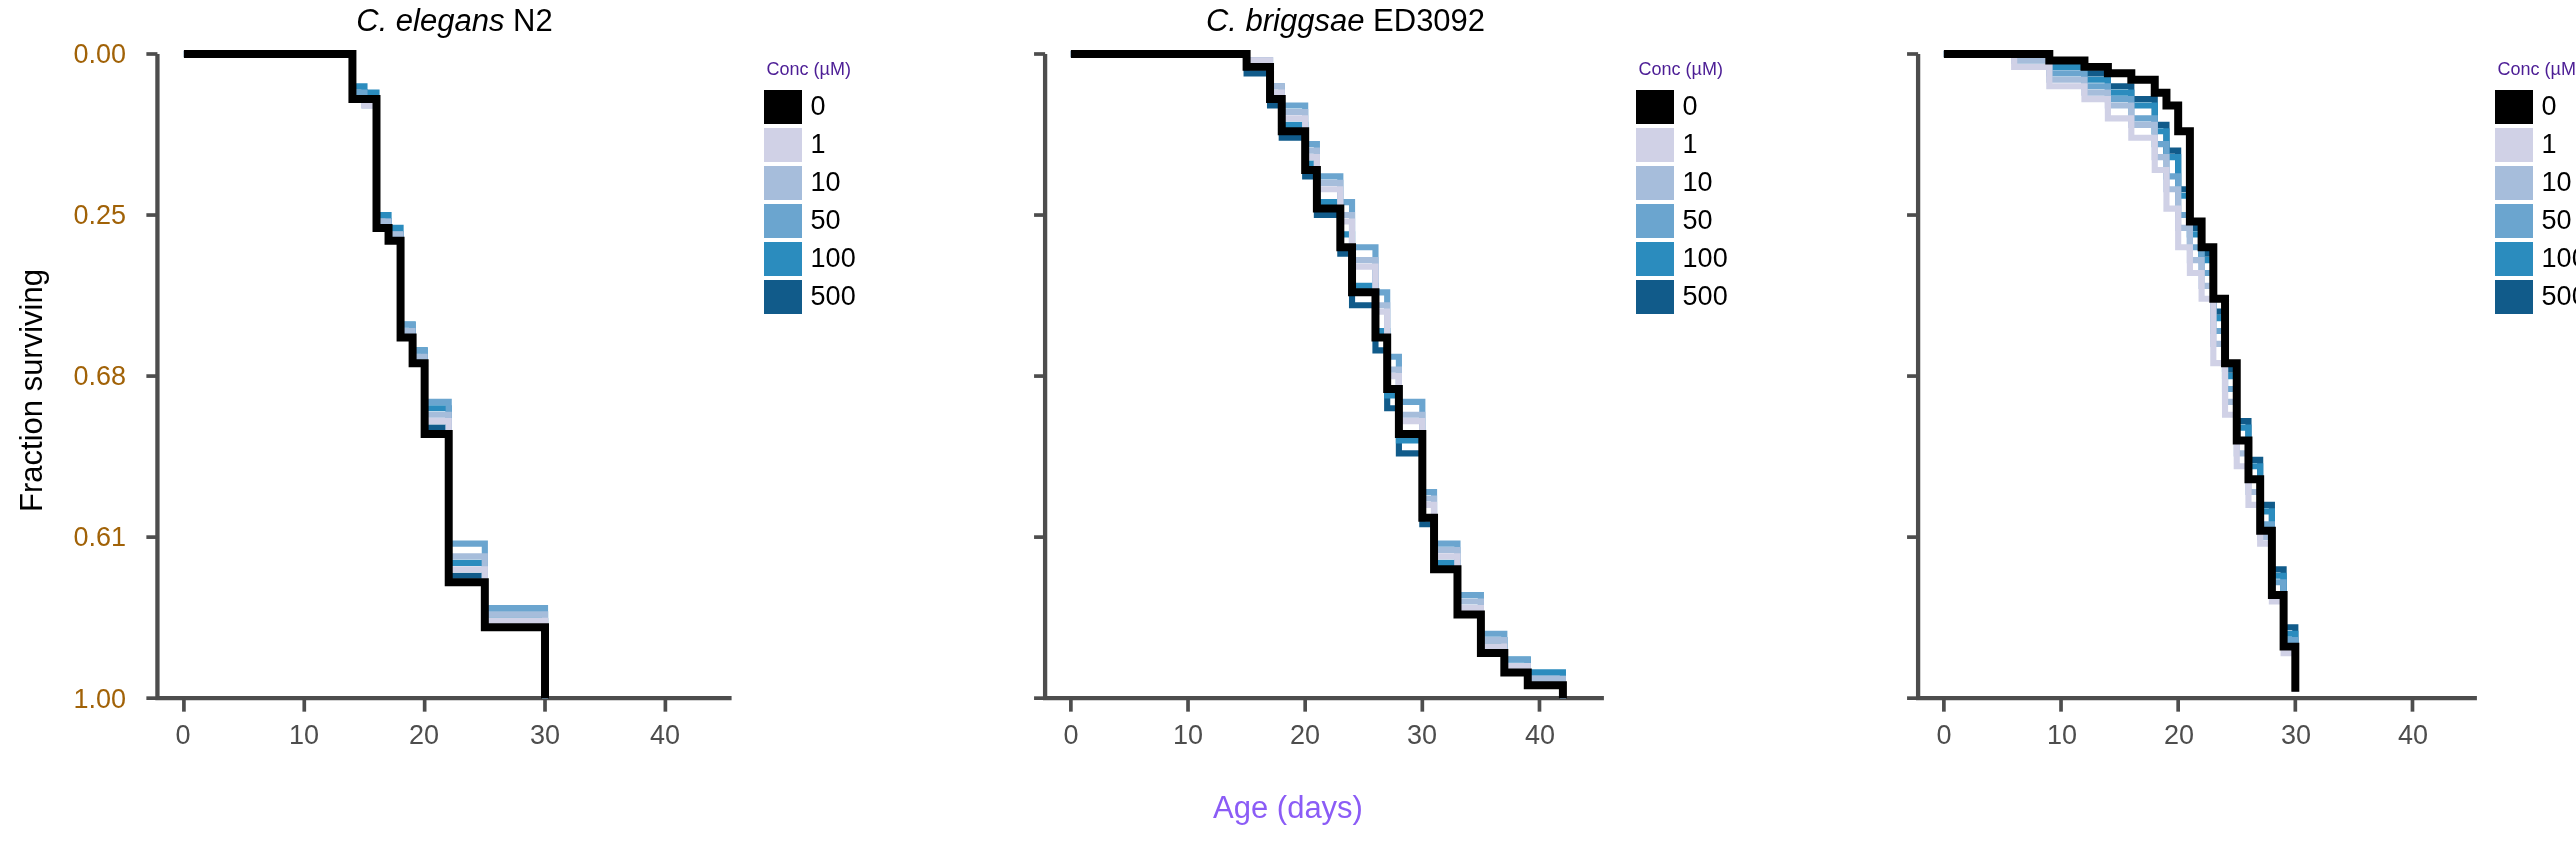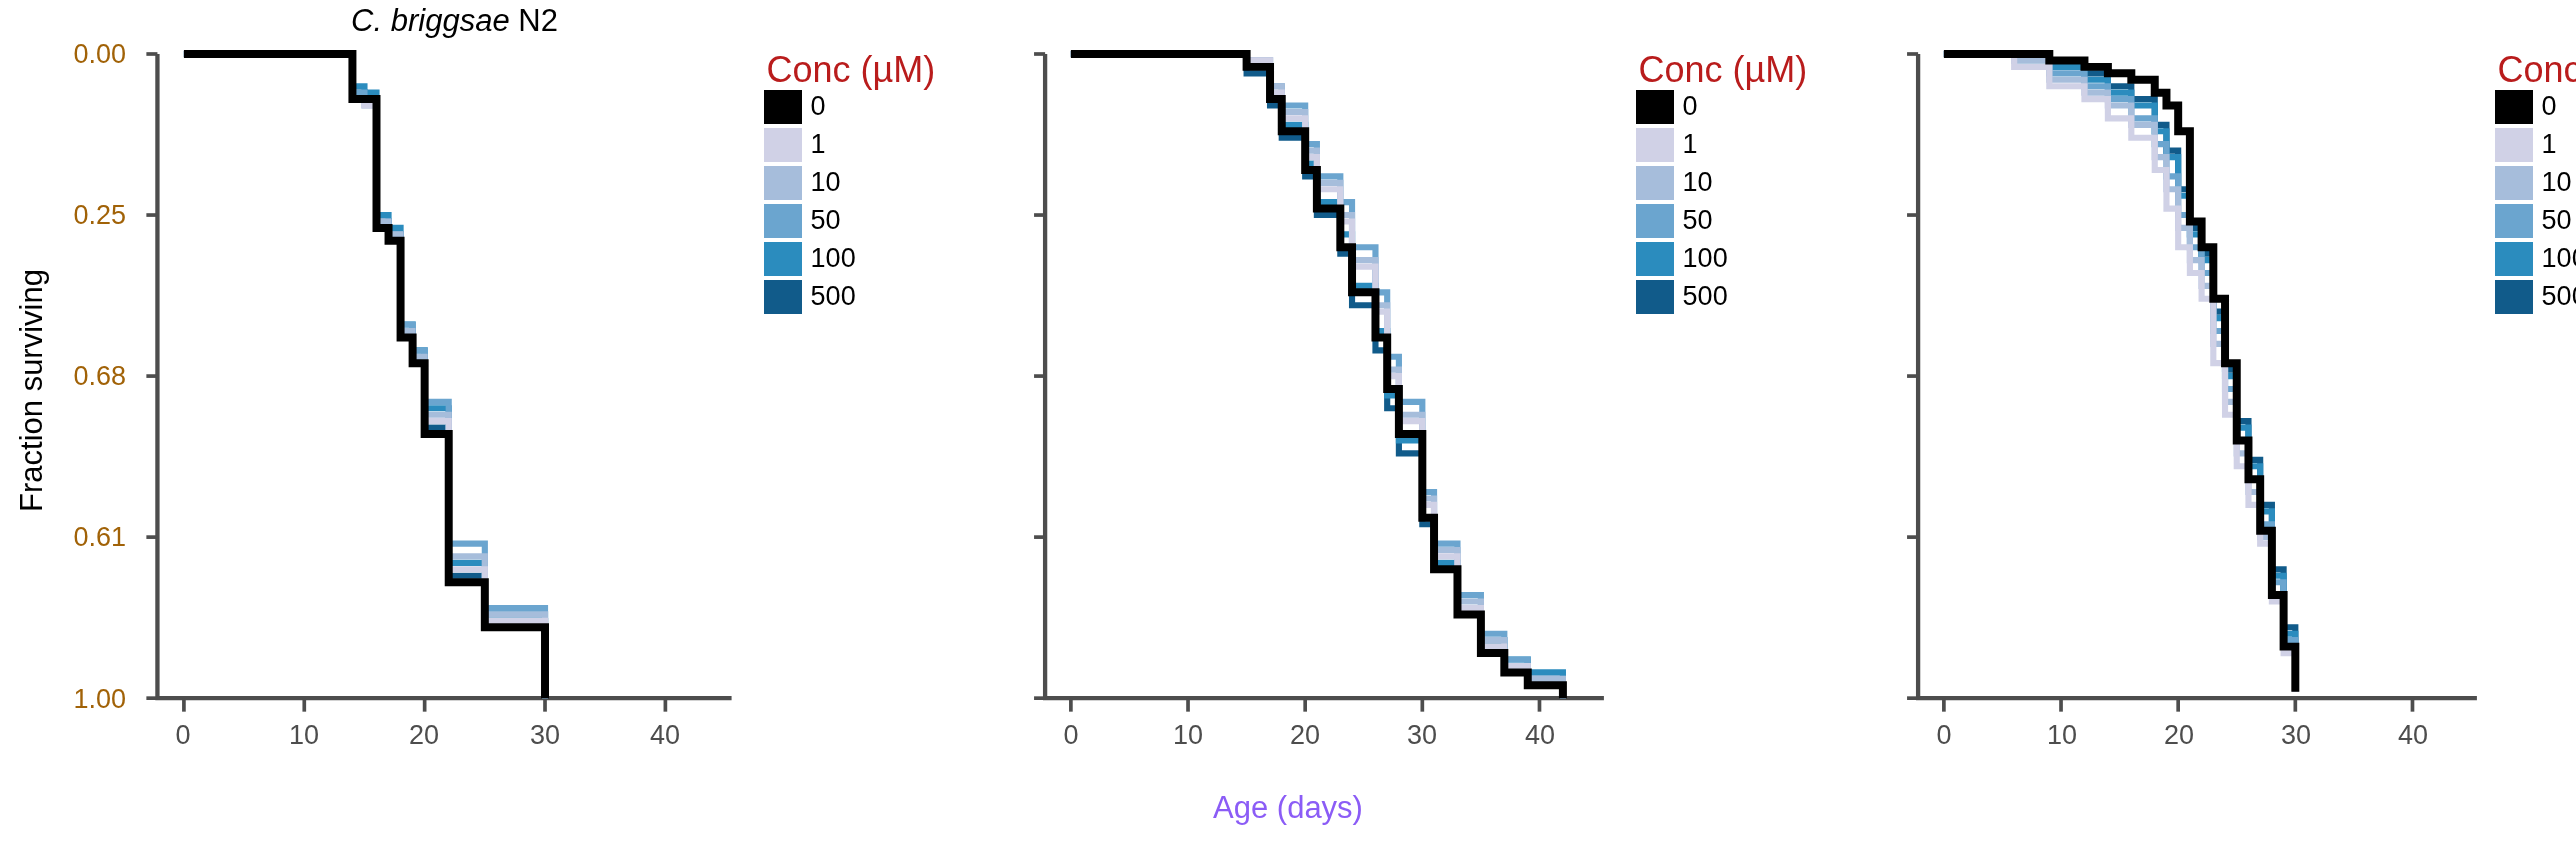--- a/index.html
+++ b/index.html
@@ -20,39 +20,44 @@
 
   .ytick-label{position:absolute;text-align:right;font-size:27px;line-height:28px;color:#a16207;white-space:nowrap;}
   .xtick-label{position:absolute;text-align:center;font-size:27px;line-height:28px;color:#4d4d4d;white-space:nowrap;}
 
   #ylabel{position:absolute;left:-129px;top:374px;width:320px;text-align:center;
           font-size:31px;line-height:33px;color:#000;transform:rotate(-90deg);white-space:nowrap;}
   #xlabel{position:absolute;left:0;top:791px;width:2576px;text-align:center;
           font-size:31px;line-height:34px;color:#8b5cf6;}
 
   .legend{position:absolute;}
-  .legend-title{font-size:36px;line-height:31px;color:#b91c1c;white-space:nowrap;margin-bottom:2.5px;padding-left:2.5px;}
+  .legend-title{font-size:18px;line-height:31px;color:#4c1d95;white-space:nowrap;margin-bottom:2.5px;padding-left:2.5px;}
   .legend-row{display:flex;align-items:center;height:38px;}
   .legend-swatch{width:38px;height:34px;margin-right:8.6px;flex:0 0 auto;}
   .legend-label{font-size:27px;line-height:31px;color:#000;white-space:nowrap;}
 </style>
 </head>
 <body>
 
 <div id="figure">
 
   <div id="ylabel">Fraction surviving</div>
   <div id="xlabel">Age (days)</div>
 
   <div class="panel" style="left:0px;width:909px;">
     <div class="panel-title">
-      <span class="sp">C. briggsae</span><span> </span><span class="st">N2</span>
+      <span class="sp">C. elegans</span><span> </span><span class="st">N2</span>
     </div>
   </div>
 
+  <div class="panel" style="left:909px;width:873px;">
+    <div class="panel-title">
+      <span class="sp">C. briggsae</span><span> </span><span class="st">ED3092</span>
+    </div>
+  </div>
 
 
 <div class="ytick-label" style="left: 28px; top: 685px; width: 98px;">1.00</div>
     <div class="ytick-label" style="left: 28px; top: 523px; width: 98px;">0.61</div>
     <div class="ytick-label" style="left: 28px; top: 362px; width: 98px;">0.68</div>
     <div class="ytick-label" style="left: 28px; top: 201px; width: 98px; text-align: right;">0.25</div>
     <div class="ytick-label" style="left: 28px; top: 40px; width: 98px;">0.00</div>
     <div class="xtick-label" style="left: 146px; top: 721px; width: 74px;">0</div>
     <div class="xtick-label" style="left: 267px; top: 721px; width: 74px;">10</div>
     <div class="xtick-label" style="left: 387px; top: 721px; width: 74px;">20</div>

